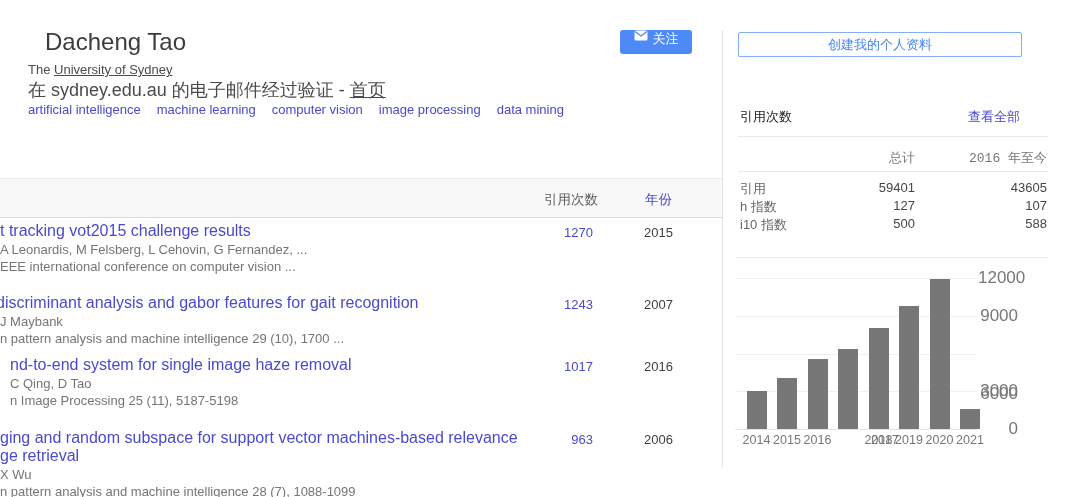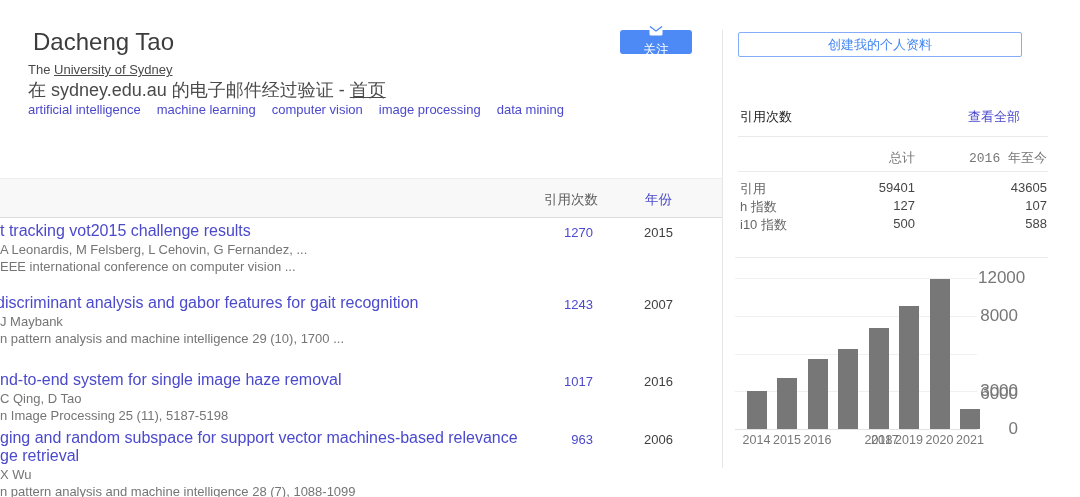--- a/index.html
+++ b/index.html
@@ -9,41 +9,41 @@
     --meta-gray:#757575;
   }
   *{margin:0;padding:0;box-sizing:border-box;}
   html,body{background:#fff;}
   .page{
     position:relative;width:1080px;height:497px;background:#ffffff;overflow:hidden;
     font-family:"Liberation Sans","DejaVu Sans",sans-serif;
   }
   a{cursor:pointer;}
   
-  .name{position:absolute;left:33px;top:28px;font-size:24px;color:#3c3c3c;font-weight:400;}
+  .name{position:absolute;left:45px;top:28px;font-size:24px;color:#3c3c3c;font-weight:400;}
   .affil{position:absolute;left:28px;top:62px;font-size:13px;color:#4a4a4a;white-space:nowrap;}
   .affil a{color:#4a4a4a;text-decoration:underline;}
   .verified{position:absolute;left:28px;top:78px;font-size:18px;color:#4a4a4a;white-space:nowrap;}
   .verified a{color:#4a4a4a;text-decoration:underline;}
   .interests{position:absolute;left:28px;top:102px;display:flex;gap:16px;font-size:13px;white-space:nowrap;}
   .interests a{color:var(--link);text-decoration:none;}
   .follow-btn{
     position:absolute;left:620px;top:30px;width:72px;height:24px;background:var(--btn-blue);
-    border:none;border-radius:3px;color:#fff;font-size:13px;display:flex;align-items:center;
-    justify-content:center;gap:5px;font-family:inherit;flex-direction:column;
+    border:none;border-radius:3px;color:#fff;font-size:13px;display:flex;
+    justify-content:center;gap:5px;font-family:inherit;
   }
   
   .pub-header{
     position:absolute;left:0;top:178px;width:722px;height:40px;background:#f8f8f8;
     border-top:1px solid #ededed;border-bottom:1px solid #dcdcdc;
   }
   .hdr-cite{position:absolute;left:478px;top:12px;width:120px;text-align:right;font-size:13.5px;color:#5f5f5f;}
   .hdr-year{position:absolute;left:645px;top:12px;font-size:13.5px;color:var(--link);text-decoration:none;}
   .pub{position:absolute;left:0;width:600px;}
-  .pub.r1{top:222px;} .pub.r2{top:294px;} .pub.r3{top:371px;} .pub.r4{top:429px;}
+  .pub.r1{top:222px;} .pub.r2{top:294px;} .pub.r3{top:356px;padding-left:10px;} .pub.r4{top:429px;}
   .pub-title{font-size:16px;line-height:18px;color:var(--link);text-decoration:none;display:block;}
   .pub-title span{display:block;white-space:nowrap;}
   .pub.r2 .pub-title span{margin-left:-4px;} 
   .pub-authors,.pub-venue{font-size:13px;line-height:15px;color:var(--meta-gray);white-space:nowrap;margin-top:2px;max-width:515px;overflow:hidden;}
   .pub-cite{position:absolute;left:520px;top:3px;width:73px;text-align:right;font-size:13px;color:var(--link);text-decoration:none;}
   .pub-year{position:absolute;left:644px;top:3px;font-size:13px;color:#3f3f3f;}
   
   .v-divider{position:absolute;left:722px;top:30px;width:1px;height:438px;background:#e6e6e6;}
   .create-btn{
     position:absolute;left:738px;top:32px;width:284px;height:25px;background:#fff;
@@ -174,21 +174,21 @@
   <div class="hr3"></div>
 
   <div class="chart" id="chart-plot">
       <div class="gridline baseline" style="top: 159px;"></div>
       <div class="ytick" style="top: 152px;">0</div>
       <div class="gridline" style="top: 121.25px;"></div>
       <div class="ytick" style="top: 114.25px;">3000</div>
       <div class="gridline" style="top: 83.5px;"></div>
       <div class="ytick" style="top: 76.5px; margin-top: 40px;">6000</div>
       <div class="gridline" style="top: 45.75px;"></div>
-      <div class="ytick" style="top: 38.75px;">8000</div>
+      <div class="ytick" style="top: 38.75px;">9000</div>
       <div class="gridline" style="top: 8px;"></div>
       <div class="ytick" style="top: 1px;">12000</div>
       <div class="bar" style="left: 11.5px; top: 120.621px; height: 38.3792px; background: rgb(119, 119, 119);"></div>
       <div class="xtick" style="left: 4.5px;">2014</div>
       <div class="bar" style="left: 42px; top: 108.037px; height: 50.9625px; background: rgb(119, 119, 119);"></div>
       <div class="xtick" style="left: 35px;">2015</div>
       <div class="bar" style="left: 72.5px; top: 89.1625px; height: 69.8375px; background: rgb(119, 119, 119);"></div>
       <div class="xtick" style="left: 65.5px;">2016</div>
       <div class="bar" style="left: 103px; top: 79.0958px; height: 79.9042px; background: rgb(119, 119, 119);"></div>
       <div class="xtick" style="left: 96px; padding-left: 40px;">2017</div>

